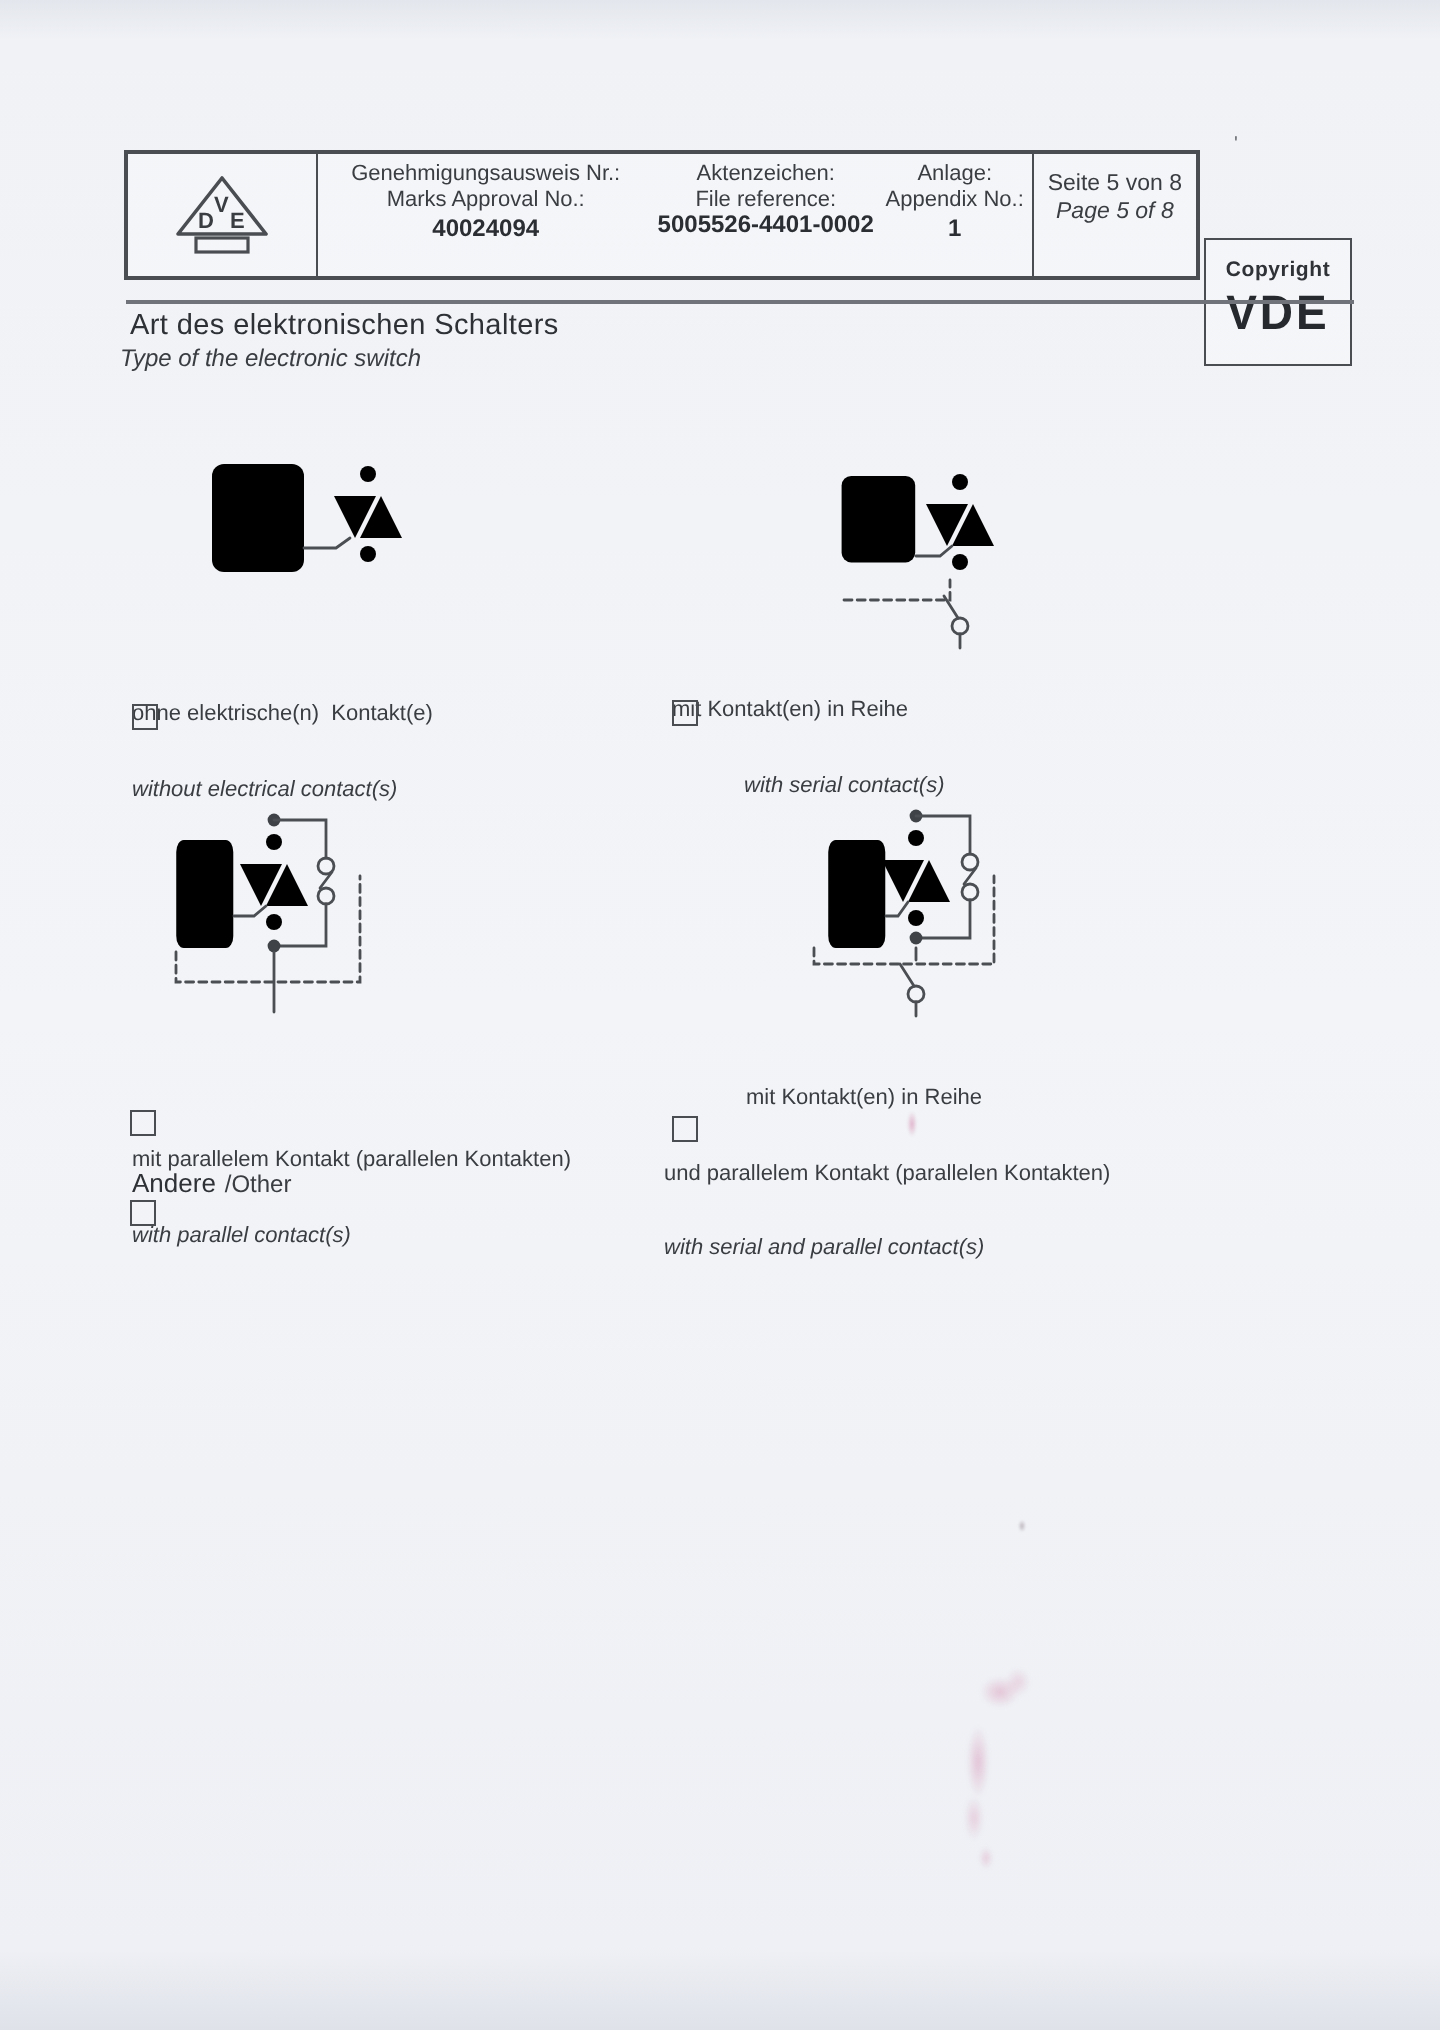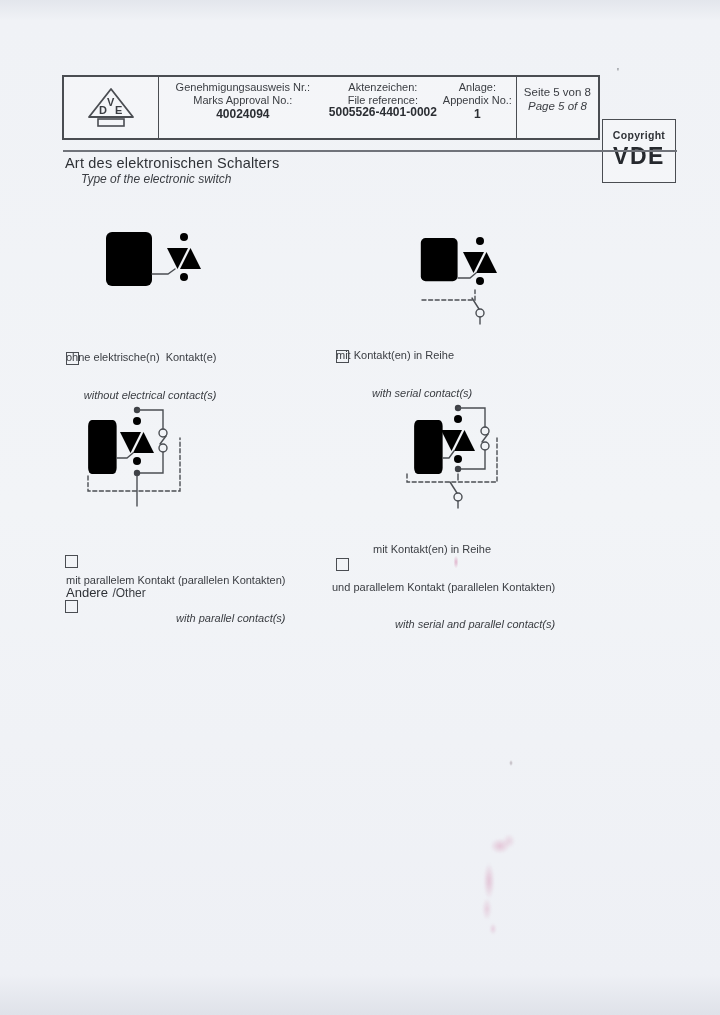--- a/index.html
+++ b/index.html
@@ -48,25 +48,25 @@
     margin-top:43px;
   }
   .copy-box .c-lab { font-size:10.5px; font-weight:bold; margin-top:9px; letter-spacing:.3px; color:#2f3237; }
   .copy-box .c-brand { font-size:23px; font-weight:bold; letter-spacing:1.5px; color:#26292e; margin-top:2px;
     transform:scaleY(1.05); }
   .tick-mark { left:617px; top:67px; font-size:10px; color:#6a6d72; }
 
   
   .title-rule { left:63px; top:150px; width:614px; height:2px; background:#70737a; }
   .title-de { left:65px; top:155px; font-size:14.5px; letter-spacing:.2px; color:#2e3136; }
-  .title-en { left:81px; top:172px; font-size:12px; font-style:italic; color:#3a3d42; }
+  .title-en { left:60px; top:172px; font-size:12px; font-style:italic; color:#3a3d42; }
 
   
   .opt { font-size:11px; line-height:12.5px; white-space:pre; }
-  .opt .en { font-style:italic;text-align:right; }
+  .opt .en { font-style:italic; }
   .checkbox {
     position:absolute; width:13px; height:13px;
     border:1.6px solid #4a4d52; background:transparent; display:block;
   }
   .andere-de { font-size:13px; color:#2e3136; }
   .andere-en { font-size:12px; }
 
   
   svg.circ path, svg.circ rect, svg.circ circle, svg.circ polygon, svg.circ line {
     stroke:#4b4e53; stroke-width:1.4; fill:none; stroke-linecap:round;

